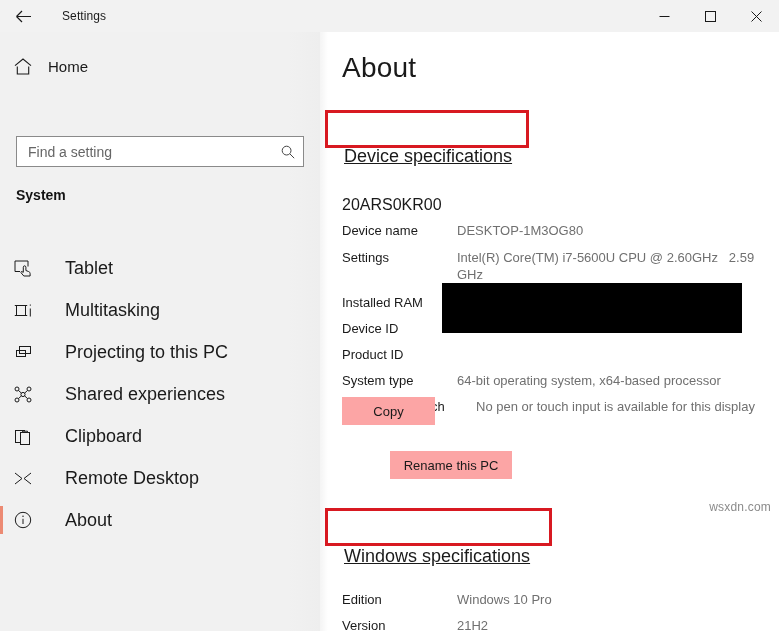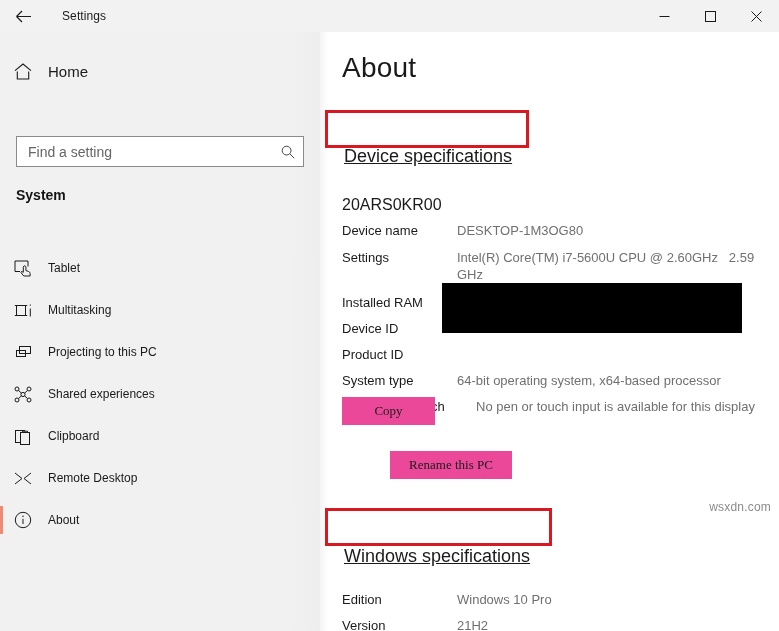--- a/index.html
+++ b/index.html
@@ -61,23 +61,23 @@
   #sidebar-shadow {
     position: absolute;
     left: 320px; top: 32px;
     width: 8px; height: 599px;
     background: linear-gradient(to right, rgba(0,0,0,0.045), rgba(0,0,0,0));
     pointer-events: none;
   }
 
   #home-row {
     position: absolute;
-    left: 0; top: 12px;
+    left: 0; top: 26px;
     width: 320px; height: 36px;
-    display: flex; align-items: flex-end;
+    display: flex; align-items: flex-start;
   }
   .side-icon {
     width: 46px;
     display: flex; align-items: center; justify-content: center;
     color: #1b1b1b;
     flex: none;
   }
   #home-label {
     font-size: 15px;
     color: #1a1a1a;
@@ -122,23 +122,23 @@
     left: 0; top: 215px;
     width: 320px;
   }
   .nav-item {
     position: relative;
     height: 42px;
     display: flex;
     align-items: center;
   }
   .nav-item .nav-label {
-    font-size: 12px;
-    color: #1a1a1a;
-    margin-left: 2px;
+    font-size: 18px;
+    color: #1a1a1a;
+    margin-left: 19px;
   }
   .nav-item.selected::before {
     content: "";
     position: absolute;
     left: 0; top: 7px;
     width: 3px; height: 28px;
     background: #ec8a73;
   }
 
   
@@ -204,23 +204,23 @@
 
   #black-redaction {
     position: absolute;
     left: 114px; top: 251px;
     width: 300px; height: 50px;
     background: #000000;
   }
 
   .winbtn {
     position: absolute;
-    background: #ec4899;
+    background: #fca5a5;
     border: 0;
-    font-family: Liberation Serif, serif;
+    font-family: Liberation Sans, sans-serif;
     font-size: 13px;
     color: #1a1a1a;
     text-align: center;
     cursor: default;
   }
   #copy-button { left: 14px; top: 365px; width: 93px; height: 28px; }
   #rename-button { left: 14px; top: 419px; width: 122px; height: 28px; margin-left: 48px; }
 
   #watermark {
     position: absolute;

